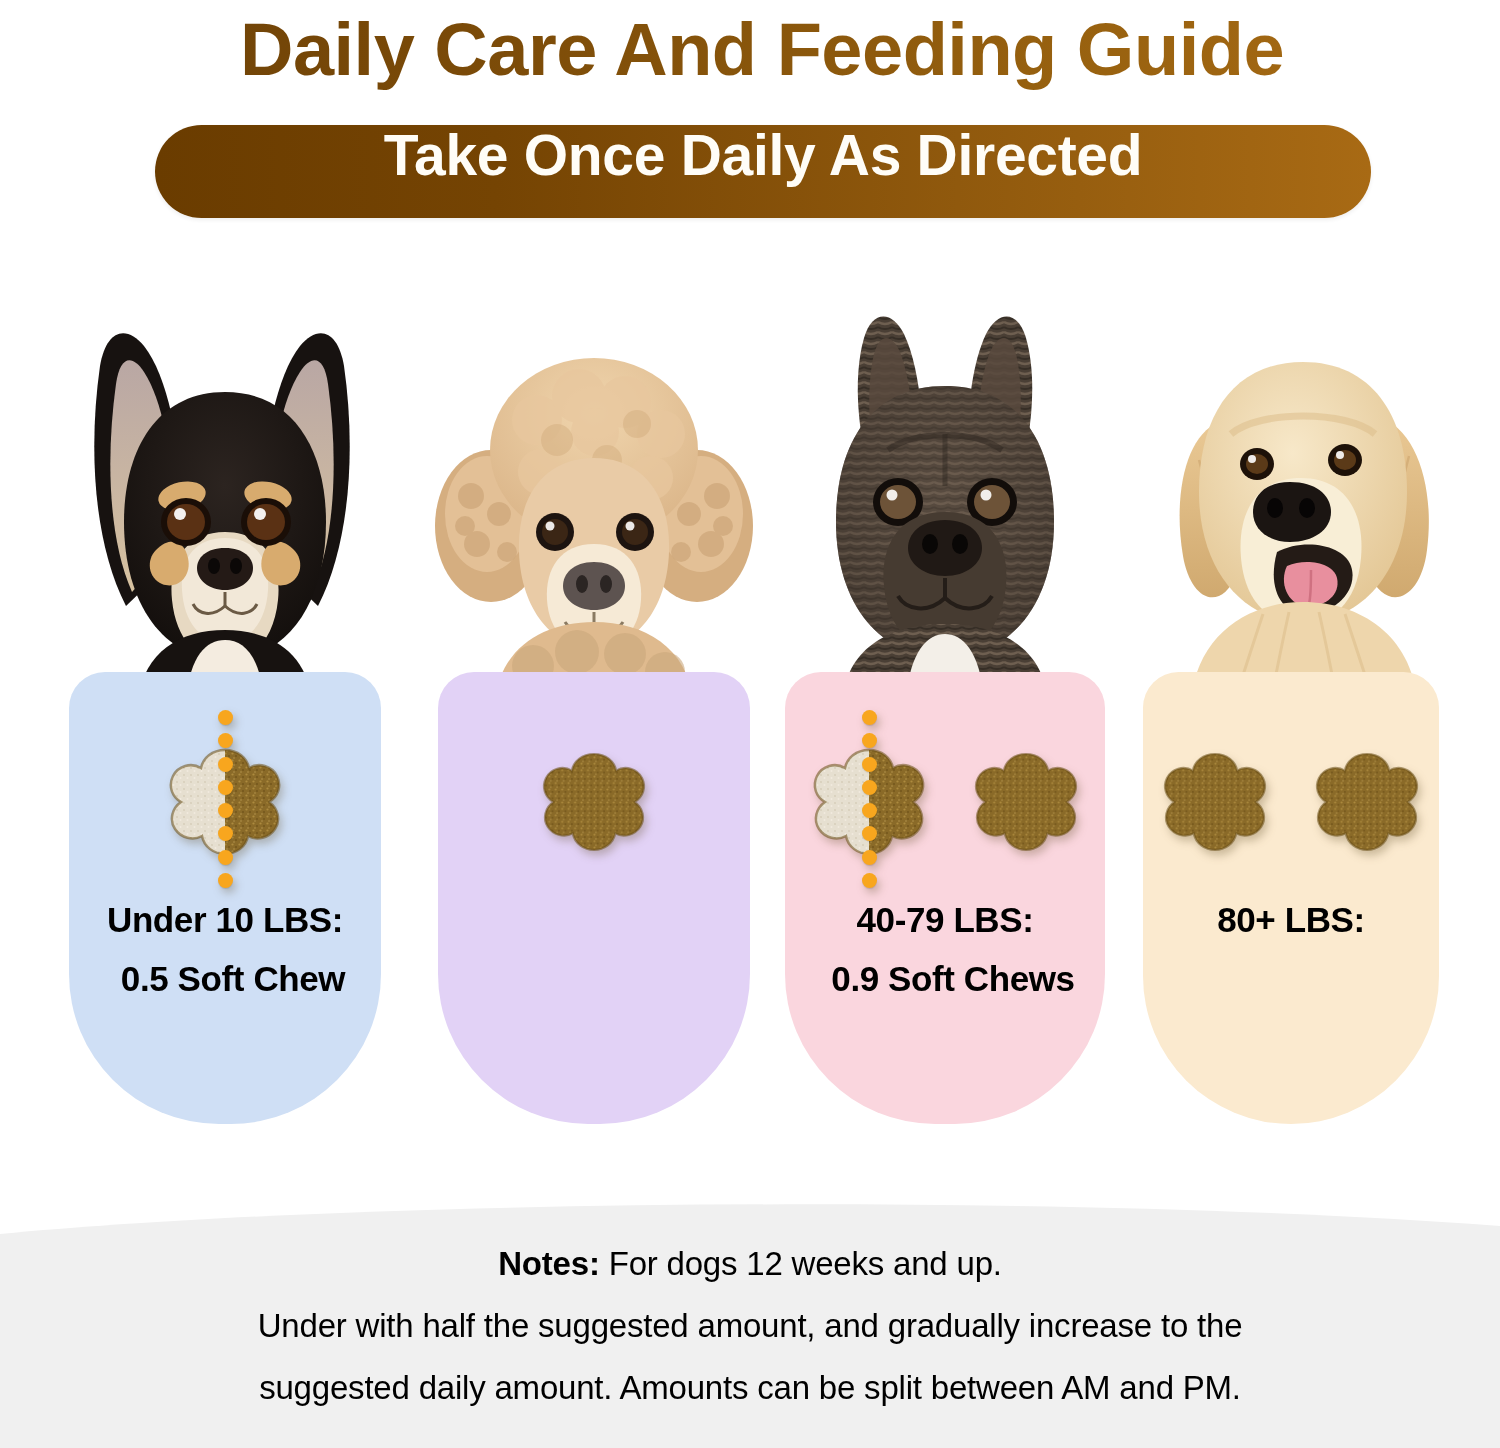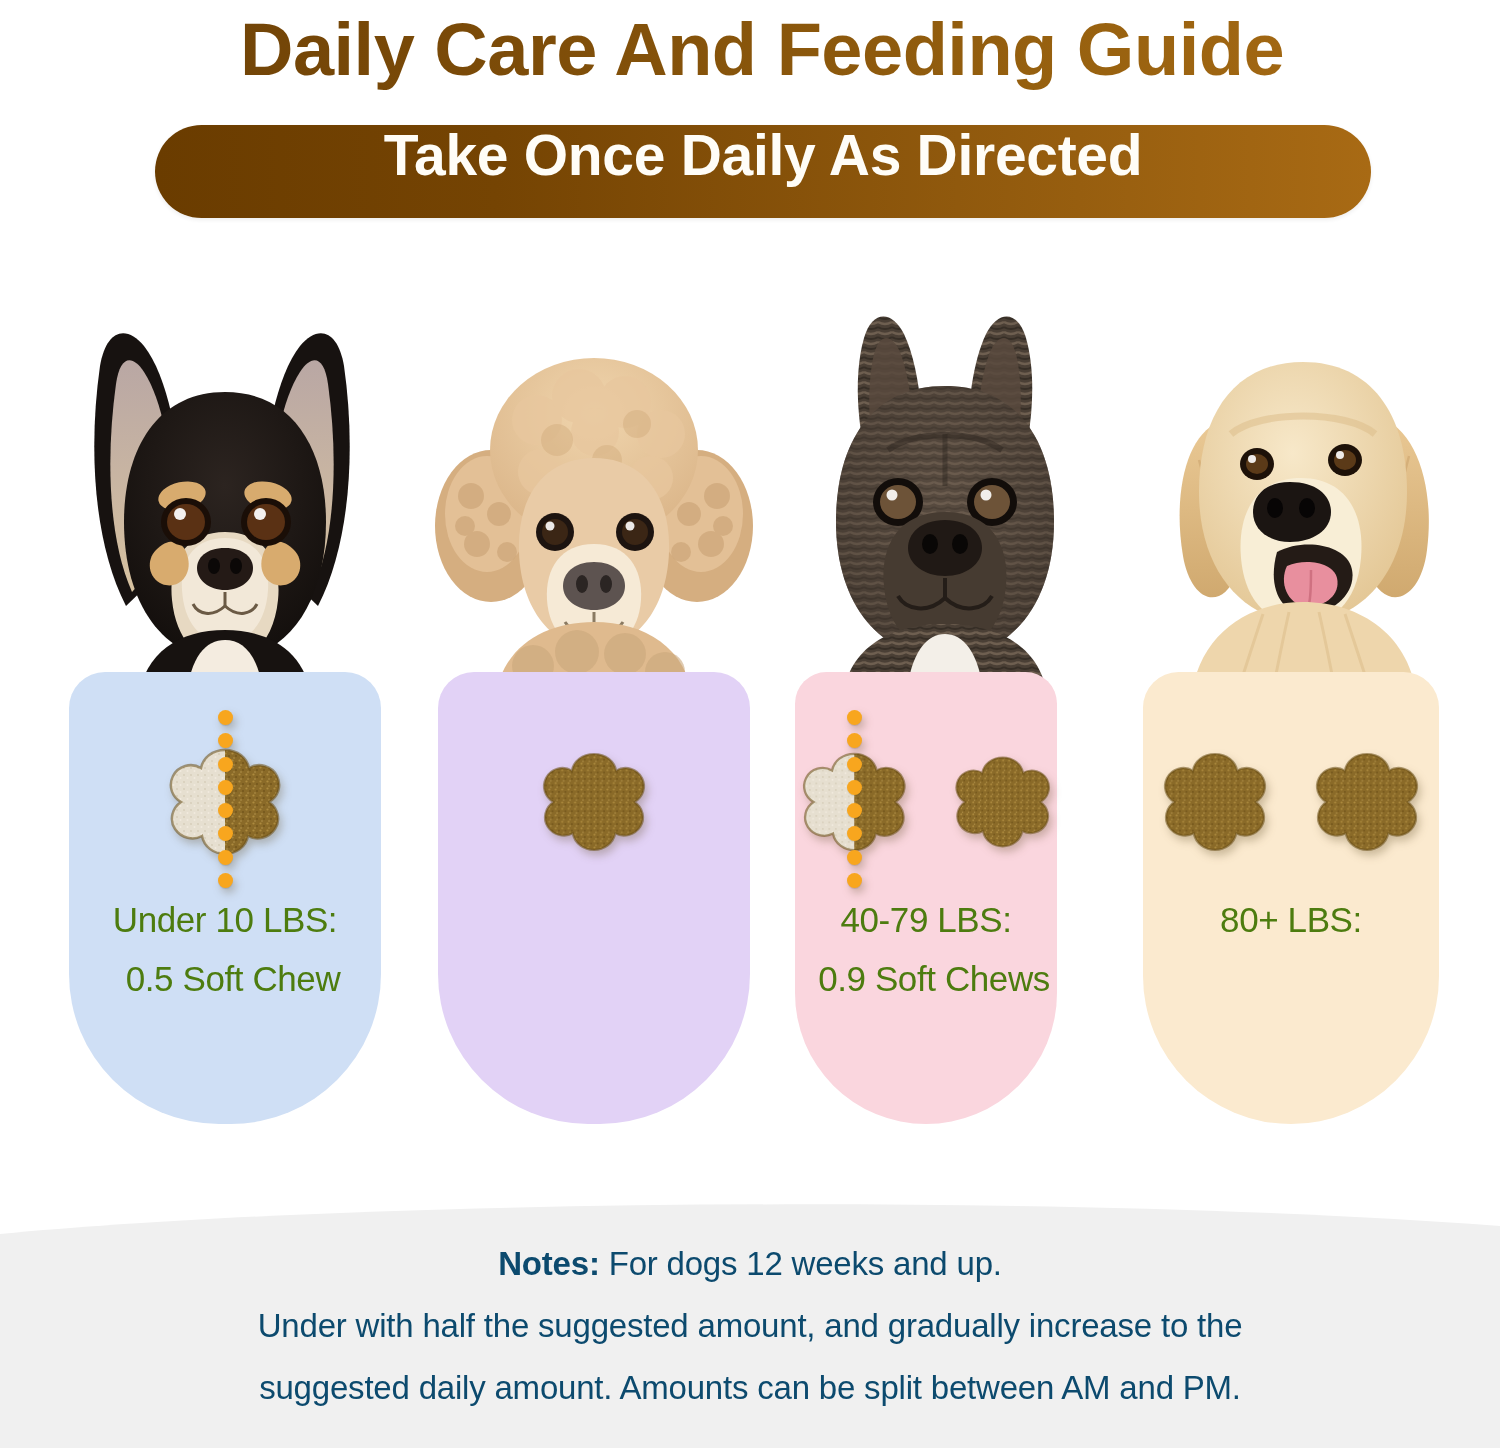--- a/index.html
+++ b/index.html
@@ -65,21 +65,21 @@
   }
   .dog-svg{position:absolute;left:50%;transform:translateX(-50%);bottom:0;}
 
   
   .panel{
     position:absolute;left:14px;top:372px;
     width:312px;height:452px;
     border-radius:36px 36px 150px 150px;
     z-index:3;
   }
-  .card-col.c2 .panel{left:20px;width:262px;}
+  .card-col.c2 .panel{left:10px;width:320px;}
   .card-col.c3 .panel{left:8px;width:296px;}
 
   
   .chew-row{
     position:absolute;left:0;top:40px;width:100%;height:180px;
     display:flex;align-items:center;justify-content:center;
     gap:34px;
   }
   .chew-row.single{gap:0;}
 
@@ -96,38 +96,38 @@
     margin-left:-8px;
     z-index:6;
     display:flex;flex-direction:column;justify-content:space-between;align-items:center;
   }
   .cutdot{width:15px;height:15px;border-radius:50%;background:#f8a61e;box-shadow:0 1px 1px rgba(0,0,0,.12);}
 
   
   .panel-label{
     position:absolute;left:0;right:0;top:218px;
     text-align:center;
-    color:#4d7c0f;
-    font-weight:normal;
+    color:#000000;
+    font-weight:bold;
     font-size:35px;
     line-height:59px;
     letter-spacing:-0.4px;
   }
   .panel-label .l2{display:block;margin-left:16px;}
 
   
   #notes-panel{
     position:absolute;left:0;top:1150px;width:1500px;height:298px;
     overflow:hidden;
   }
   #notes-bg{position:absolute;left:0;top:0;width:1500px;height:298px;}
   #notes-text{
     position:absolute;left:70px;top:83px;width:1360px;
     text-align:center;
-    color:#0c4a6e;
+    color:#000000;
     font-size:33px;
     line-height:62px;
     letter-spacing:-0.2px;
   }
   #notes-text .nl{display:block;}
   #notes-label{font-weight:bold;}
 </style>
 </head>
 <body>
 

